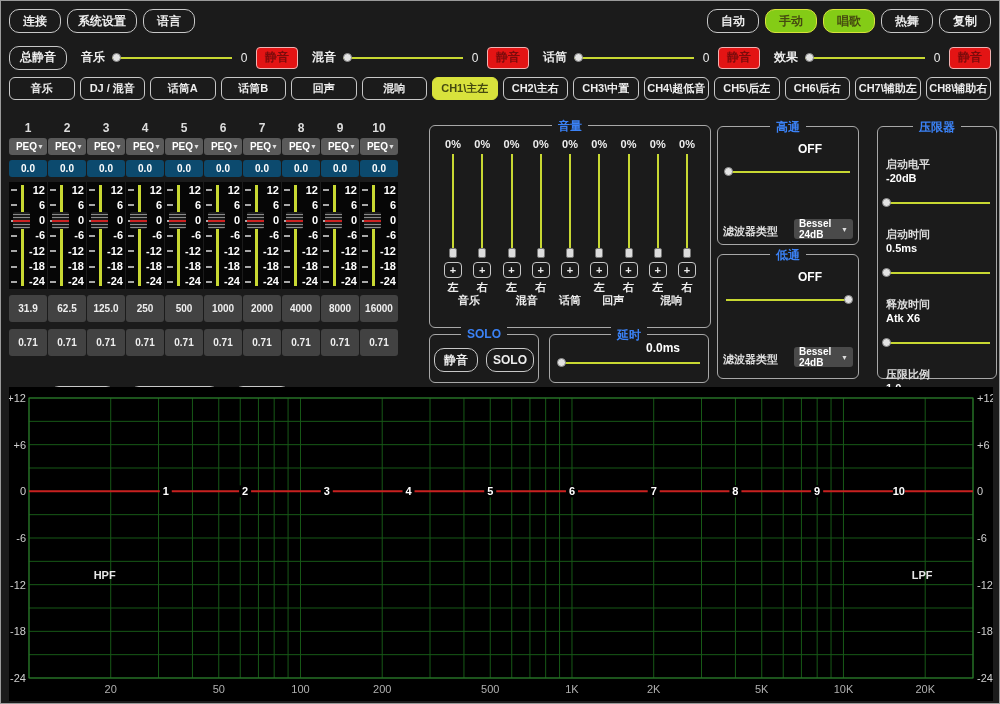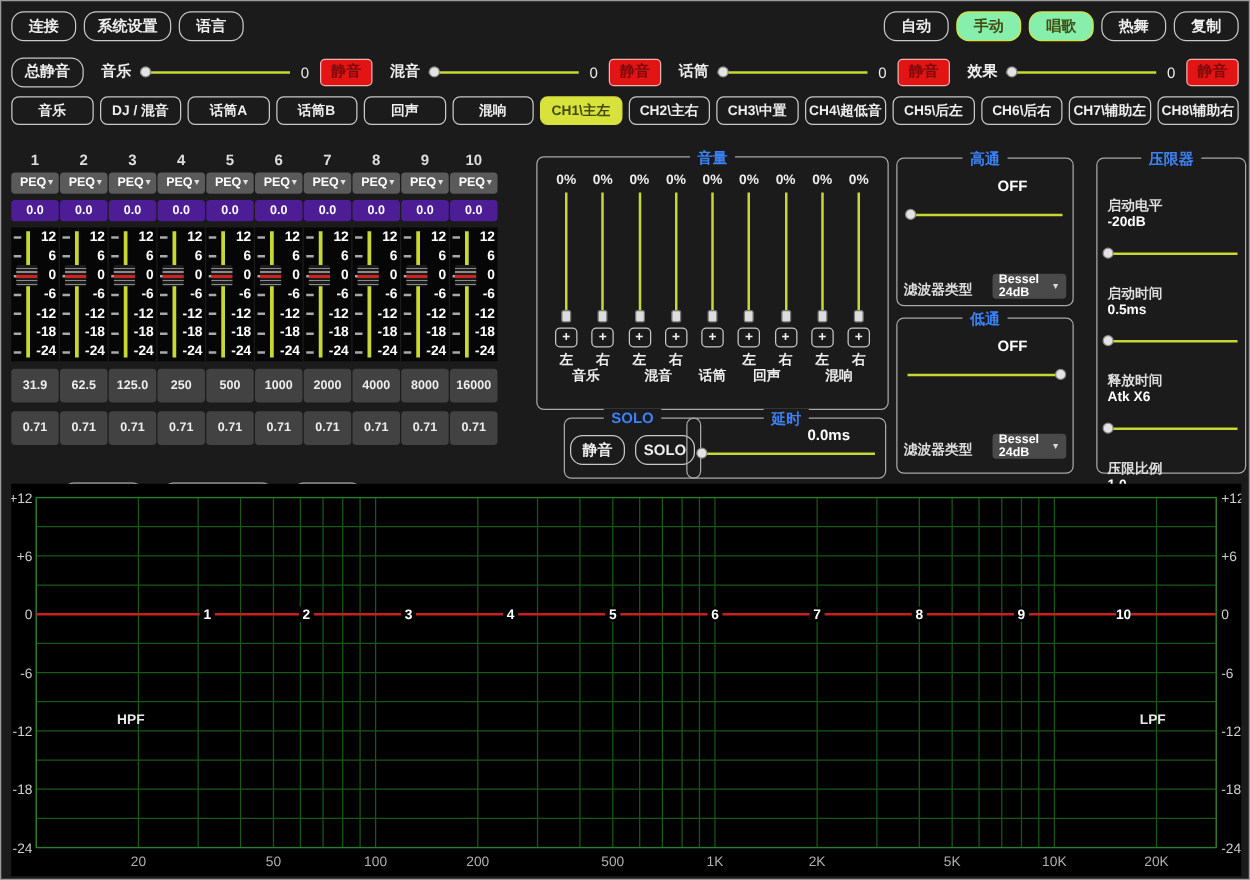--- a/index.html
+++ b/index.html
@@ -1,19 +1,19 @@
 <!DOCTYPE html>
 <html><head>
 <meta charset="utf-8">
 <style>
   html,body{margin:0;padding:0;background:#111;}
   body{font-family:"Liberation Sans",sans-serif;}
   .app{position:relative;width:1000px;height:704px;background:#1b1b1b;border:1px solid #9a9a9a;box-sizing:border-box;overflow:hidden;}
   .btn{height:24px;min-width:52px;padding:0 10px;border:1px solid #c8c8c8;border-radius:10px;background:transparent;color:#eee;font-size:12px;font-weight:bold;display:flex;align-items:center;justify-content:center;cursor:pointer;font-family:inherit;}
-  .btn.yellow{background:#86efac;border-color:#d8e23c;color:#454a10;}
+  .btn.yellow{background:#84cc16;border-color:#d8e23c;color:#454a10;}
   .toolbar{position:absolute;left:8px;top:7px;right:8px;height:26px;display:flex;align-items:center;}
   .tb-left,.tb-right{display:flex;gap:6px;}
   .tb-right{margin-left:auto;}
   
   .master-row{position:absolute;left:8px;top:43px;right:8px;height:27px;display:flex;align-items:center;}
   .mute-all{width:58px;}
   .master-channels{display:flex;flex:1;align-items:center;}
   .mch{display:flex;align-items:center;flex:1;margin-left:14px;gap:7px;}
   .mch-label{color:#eee;font-size:12px;font-weight:bold;white-space:nowrap;}
   .mch-value{color:#eee;font-size:12px;width:10px;text-align:center;}
@@ -25,21 +25,21 @@
   .tab-row{position:absolute;left:8px;top:76px;right:8px;height:23px;display:flex;gap:5px;}
   .tab{flex:1;border:1px solid #c8c8c8;border-radius:6px;background:transparent;color:#eee;font-size:11px;font-weight:bold;display:flex;align-items:center;justify-content:center;white-space:nowrap;cursor:pointer;padding:0;font-family:inherit;}
   .tab.active{background:#d8e23c;border-color:#d8e23c;color:#454a10;}
   
   .eq-section{position:absolute;left:8px;top:120px;width:394px;}
   .eq-cols{display:flex;gap:1px;}
   .eq-col{width:38px;display:flex;flex-direction:column;}
   .eq-num{height:13px;text-align:center;color:#ddd;font-size:12px;font-weight:bold;margin-bottom:4px;}
   .eq-type{height:17px;background:#5a5a5a;border-radius:3px;color:#fff;font-size:10px;font-weight:bold;display:flex;align-items:center;justify-content:flex-end;padding:0 3px;margin-bottom:5px;cursor:pointer;}
   .dd-arrow{font-size:7px;color:#ddd;}
-  .eq-gain{height:17px;background:#4c1d95;border-radius:3px;color:#fff;font-size:10px;font-weight:bold;display:flex;align-items:center;justify-content:center;margin-bottom:5px;}
+  .eq-gain{height:17px;background:#0c4a6e;border-radius:3px;color:#fff;font-size:10px;font-weight:bold;display:flex;align-items:center;justify-content:center;margin-bottom:5px;}
   .eq-fader{height:107px;background:#060606;position:relative;margin-bottom:6px;}
   .eq-ticks{position:absolute;left:2px;top:7px;bottom:6px;width:6px;display:flex;flex-direction:column;justify-content:space-between;}
   .eq-tick{height:2px;background:#a8a8a8;}
   .eq-track{position:absolute;left:12px;top:3px;bottom:3px;width:3px;background:#c8d832;}
   .eq-scale{position:absolute;right:0;top:1px;bottom:1px;width:21px;display:flex;flex-direction:column;justify-content:space-between;}
   .eq-scale-label{height:14px;line-height:14px;text-align:right;padding-right:2px;color:#fff;font-size:11px;font-weight:bold;}
   .eq-handle{position:absolute;left:4px;top:30px;width:17px;height:17px;border-radius:2px;
     background:linear-gradient(to bottom,#1c1c1c 0 2px,#8a8a8a 2px 3px,#1c1c1c 3px 5px,#8a8a8a 5px 6px,#1c1c1c 6px 8px,#cc2222 8px 10px,#1c1c1c 10px 12px,#8a8a8a 12px 13px,#1c1c1c 13px 15px,#8a8a8a 15px 16px,#1c1c1c 16px 17px);}
   .eq-freq,.eq-q{height:27px;background:#424242;border-radius:3px;color:#eee;font-size:10px;font-weight:bold;display:flex;align-items:center;justify-content:center;}
   .eq-freq{margin-bottom:7px;}
@@ -52,21 +52,21 @@
   .vol-sliders{display:flex;justify-content:space-between;padding:0 10px;}
   .vcol{width:26px;display:flex;flex-direction:column;align-items:center;}
   .v-pct{font-size:11px;font-weight:bold;color:#eee;height:14px;margin-top:12px;}
   .vslider{position:relative;width:12px;height:104px;margin-top:2px;}
   .vtrack{position:absolute;left:50%;margin-left:-1px;top:0;bottom:9px;width:2px;background:#c8d832;}
   .vknob{position:absolute;left:50%;margin-left:-4px;bottom:0;width:8px;height:10px;background:#ddd;border:1px solid #777;border-radius:2px;box-sizing:border-box;}
   .v-plus{width:18px;height:16px;border:1px solid #c8c8c8;border-radius:4px;background:transparent;color:#eee;font-size:11px;font-weight:bold;line-height:12px;text-align:center;margin-top:4px;cursor:pointer;padding:0;font-family:inherit;}
   .v-pos{height:13px;font-size:11px;font-weight:bold;color:#eee;margin-top:2px;}
   .vol-groups{display:flex;padding:0 10px;}
   .vg{text-align:center;font-size:11px;font-weight:bold;color:#eee;}
-  .solo-panel{left:450px;top:333px;width:110px;height:49px;}
+  .solo-panel{left:428px;top:333px;width:110px;height:49px;}
   .solo-buttons{display:flex;gap:8px;justify-content:center;padding-top:13px;}
   .solo-btn{min-width:44px;height:24px;padding:0 6px;}
   .delay-panel{left:548px;top:333px;width:160px;height:49px;}
   .delay-value{text-align:right;padding-right:28px;margin-top:6px;font-size:12px;font-weight:bold;color:#fff;}
   .delay-slider-box{padding:0 8px;margin-top:2px;display:flex;}
   .hpf-panel{left:716px;top:125px;width:142px;height:119px;}
   .lpf-panel{left:716px;top:253px;width:142px;height:125px;}
   .filter-state{text-align:center;padding-left:44px;margin-top:15px;font-size:12px;font-weight:bold;color:#fff;}
   .filter-slider-box{padding:0 8px;margin-top:10px;display:flex;}
   .filter-row{display:flex;align-items:flex-end;gap:16px;padding:0 5px;margin-top:13px;}

